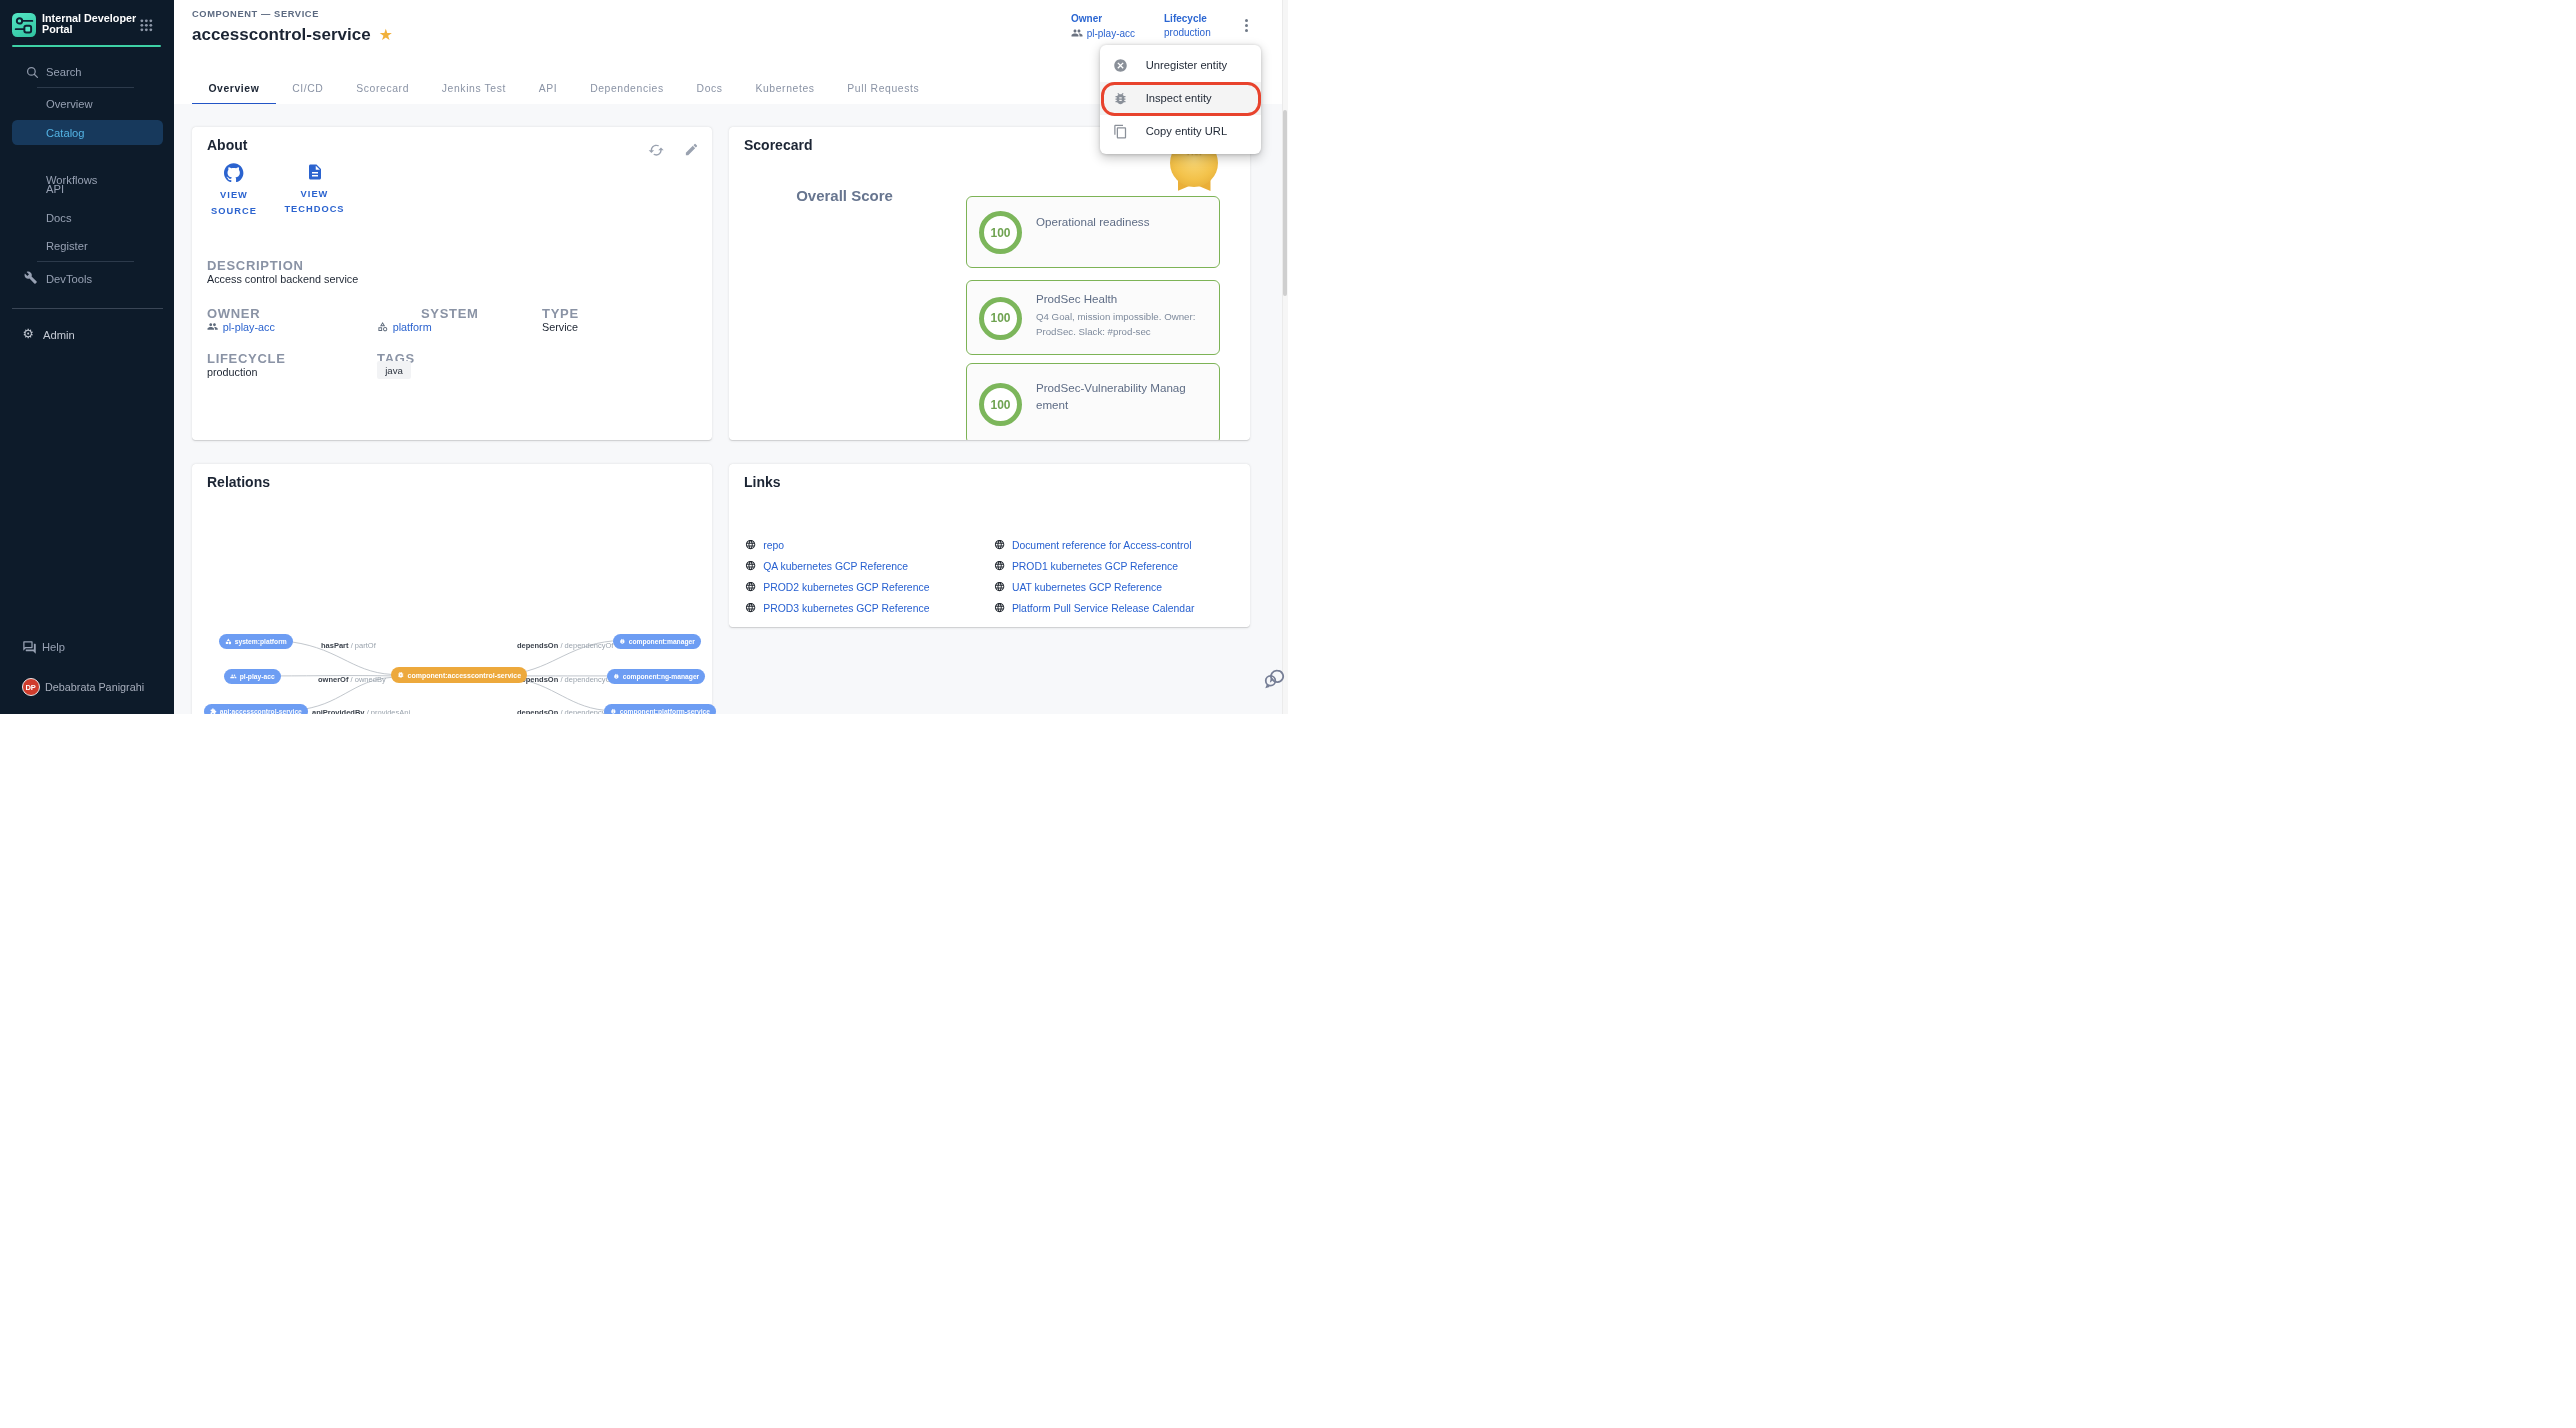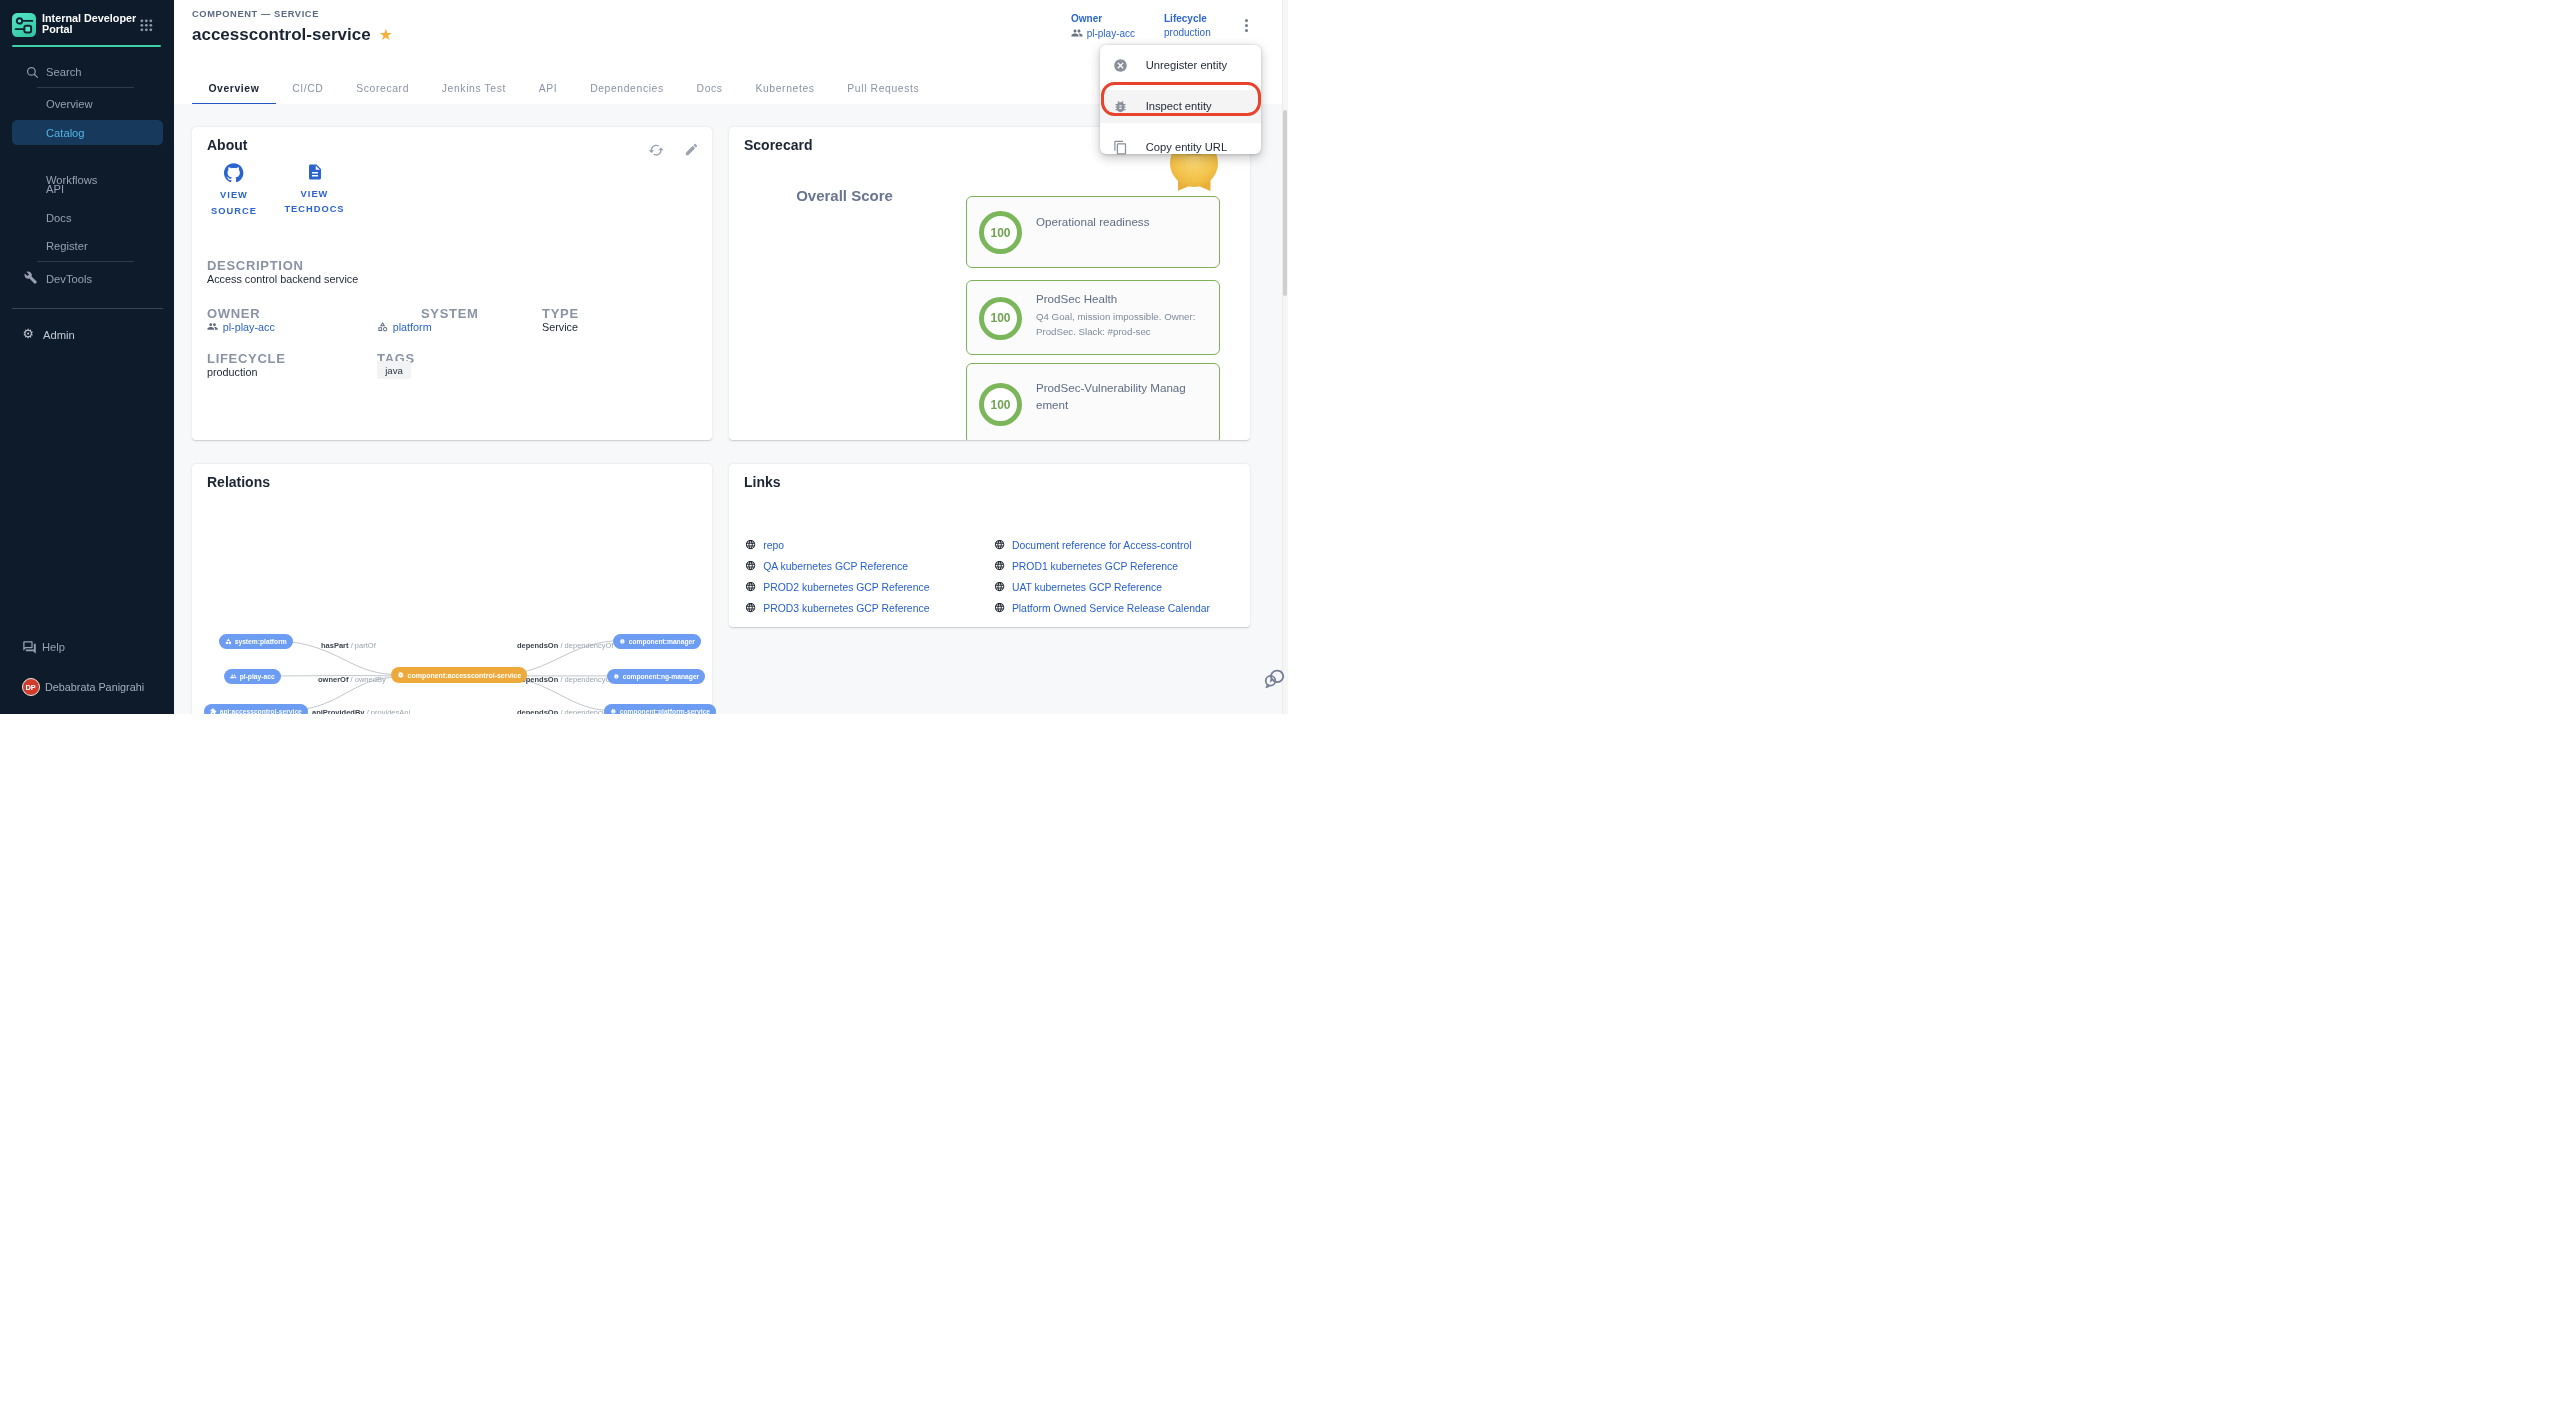--- a/index.html
+++ b/index.html
@@ -92,21 +92,21 @@
                  clip-path:polygon(0 0,100% 0,100% 100%,50% 72%,0 100%); }
   .ribbon-disc { position:absolute; left:0; top:0; width:48px; height:48px; border-radius:50%;
                  background:radial-gradient(circle at 50% 42%, #f9d878 0%, #f3c24a 55%, #e0a42e 100%); }
   .ribbon-text { position:absolute; top:6px; left:0; right:0; text-align:center; color:#fff;
                  font-size:9.7px; font-weight:bold; text-shadow:0 0.7px 1.5px rgba(160,110,0,.6); }
 
   
   .menu { position:absolute; left:1100px; top:45px; width:161px; height:109px; background:#fff;
           border-radius:6px; box-shadow:0 3.7px 10.4px rgba(0,0,0,.22), 0 0.7px 3px rgba(0,0,0,.15); z-index:50; }
   .menu-item { position:relative; height:33px; display:flex; align-items:center; gap:18px;
-               padding-left:12.7px; cursor:pointer;margin-top:8px; }
+               padding-left:12.7px; cursor:pointer; }
   .menu-item:first-child { margin-top:3.7px; }
   .menu-item.hovered { background:#f4f4f4; }
   .menu-label { font-size:11.2px; color:#1f2734; }
   .red-box { position:absolute; left:1101px; top:82px; width:160px; height:34px;
              border:3px solid #e8432d; border-radius:13.4px; z-index:55; pointer-events:none; }
 
   
   .node { position:absolute; height:15px; display:flex; align-items:center; gap:3px; padding:0 6px;
           background:#6d9df3; border-radius:7.5px; color:#fff; font-size:6.7px; font-weight:bold;
           white-space:nowrap; cursor:pointer; z-index:3; }
@@ -429,21 +429,21 @@
     <div class="link-row">
       <svg width="11.2" height="11.2" viewBox="0 0 24 24">
           <path fill="#20262e" d="M11.99 2C6.47 2 2 6.48 2 12s4.47 10 9.99 10C17.52 22 22 17.52 22 12S17.52 2 11.99 2zm6.93 6h-2.95c-.32-1.25-.78-2.45-1.38-3.56 1.84.63 3.37 1.91 4.33 3.56zM12 4.04c.83 1.2 1.48 2.53 1.91 3.96h-3.82c.43-1.43 1.08-2.76 1.91-3.96zM4.26 14C4.1 13.36 4 12.69 4 12s.1-1.36.26-2h3.38c-.08.66-.14 1.32-.14 2 0 .68.06 1.34.14 2H4.26zm.82 2h2.95c.32 1.25.78 2.45 1.38 3.56-1.84-.63-3.37-1.9-4.33-3.56zm2.95-8H5.08c.96-1.66 2.49-2.93 4.33-3.56C8.81 5.55 8.35 6.75 8.03 8zM12 19.96c-.83-1.2-1.48-2.53-1.91-3.96h3.82c-.43 1.43-1.08 2.76-1.91 3.96zM14.34 14H9.66c-.09-.66-.16-1.32-.16-2 0-.68.07-1.35.16-2h4.68c.09.65.16 1.32.16 2 0 .68-.07 1.34-.16 2zm.25 5.56c.6-1.11 1.06-2.31 1.38-3.56h2.95c-.96 1.65-2.49 2.93-4.33 3.56zM16.36 14c.08-.66.14-1.32.14-2 0-.68-.06-1.34-.14-2h3.38c.16.64.26 1.31.26 2s-.1 1.36-.26 2h-3.38z"></path>
         </svg>
       <span class="link-text">UAT kubernetes GCP Reference</span>
     </div>
     <div class="link-row">
       <svg width="11.2" height="11.2" viewBox="0 0 24 24">
           <path fill="#20262e" d="M11.99 2C6.47 2 2 6.48 2 12s4.47 10 9.99 10C17.52 22 22 17.52 22 12S17.52 2 11.99 2zm6.93 6h-2.95c-.32-1.25-.78-2.45-1.38-3.56 1.84.63 3.37 1.91 4.33 3.56zM12 4.04c.83 1.2 1.48 2.53 1.91 3.96h-3.82c.43-1.43 1.08-2.76 1.91-3.96zM4.26 14C4.1 13.36 4 12.69 4 12s.1-1.36.26-2h3.38c-.08.66-.14 1.32-.14 2 0 .68.06 1.34.14 2H4.26zm.82 2h2.95c.32 1.25.78 2.45 1.38 3.56-1.84-.63-3.37-1.9-4.33-3.56zm2.95-8H5.08c.96-1.66 2.49-2.93 4.33-3.56C8.81 5.55 8.35 6.75 8.03 8zM12 19.96c-.83-1.2-1.48-2.53-1.91-3.96h3.82c-.43 1.43-1.08 2.76-1.91 3.96zM14.34 14H9.66c-.09-.66-.16-1.32-.16-2 0-.68.07-1.35.16-2h4.68c.09.65.16 1.32.16 2 0 .68-.07 1.34-.16 2zm.25 5.56c.6-1.11 1.06-2.31 1.38-3.56h2.95c-.96 1.65-2.49 2.93-4.33 3.56zM16.36 14c.08-.66.14-1.32.14-2 0-.68-.06-1.34-.14-2h3.38c.16.64.26 1.31.26 2s-.1 1.36-.26 2h-3.38z"></path>
         </svg>
-      <span class="link-text">Platform Owned Service Release Calendar</span>
+      <span class="link-text">Platform Pull Service Release Calendar</span>
     </div>
   </div>
 </div>
 
 <div class="menu">
   <div class="menu-item">
     <svg width="15" height="15" viewBox="0 0 24 24">
         <path fill="#8a9099" d="M12 2C6.47 2 2 6.47 2 12s4.47 10 10 10 10-4.47 10-10S17.53 2 12 2zm5 13.59L15.59 17 12 13.41 8.41 17 7 15.59 10.59 12 7 8.41 8.41 7 12 10.59 15.59 7 17 8.41 13.41 12 17 15.59z"></path>
       </svg>
     <span class="menu-label">Unregister entity</span>

